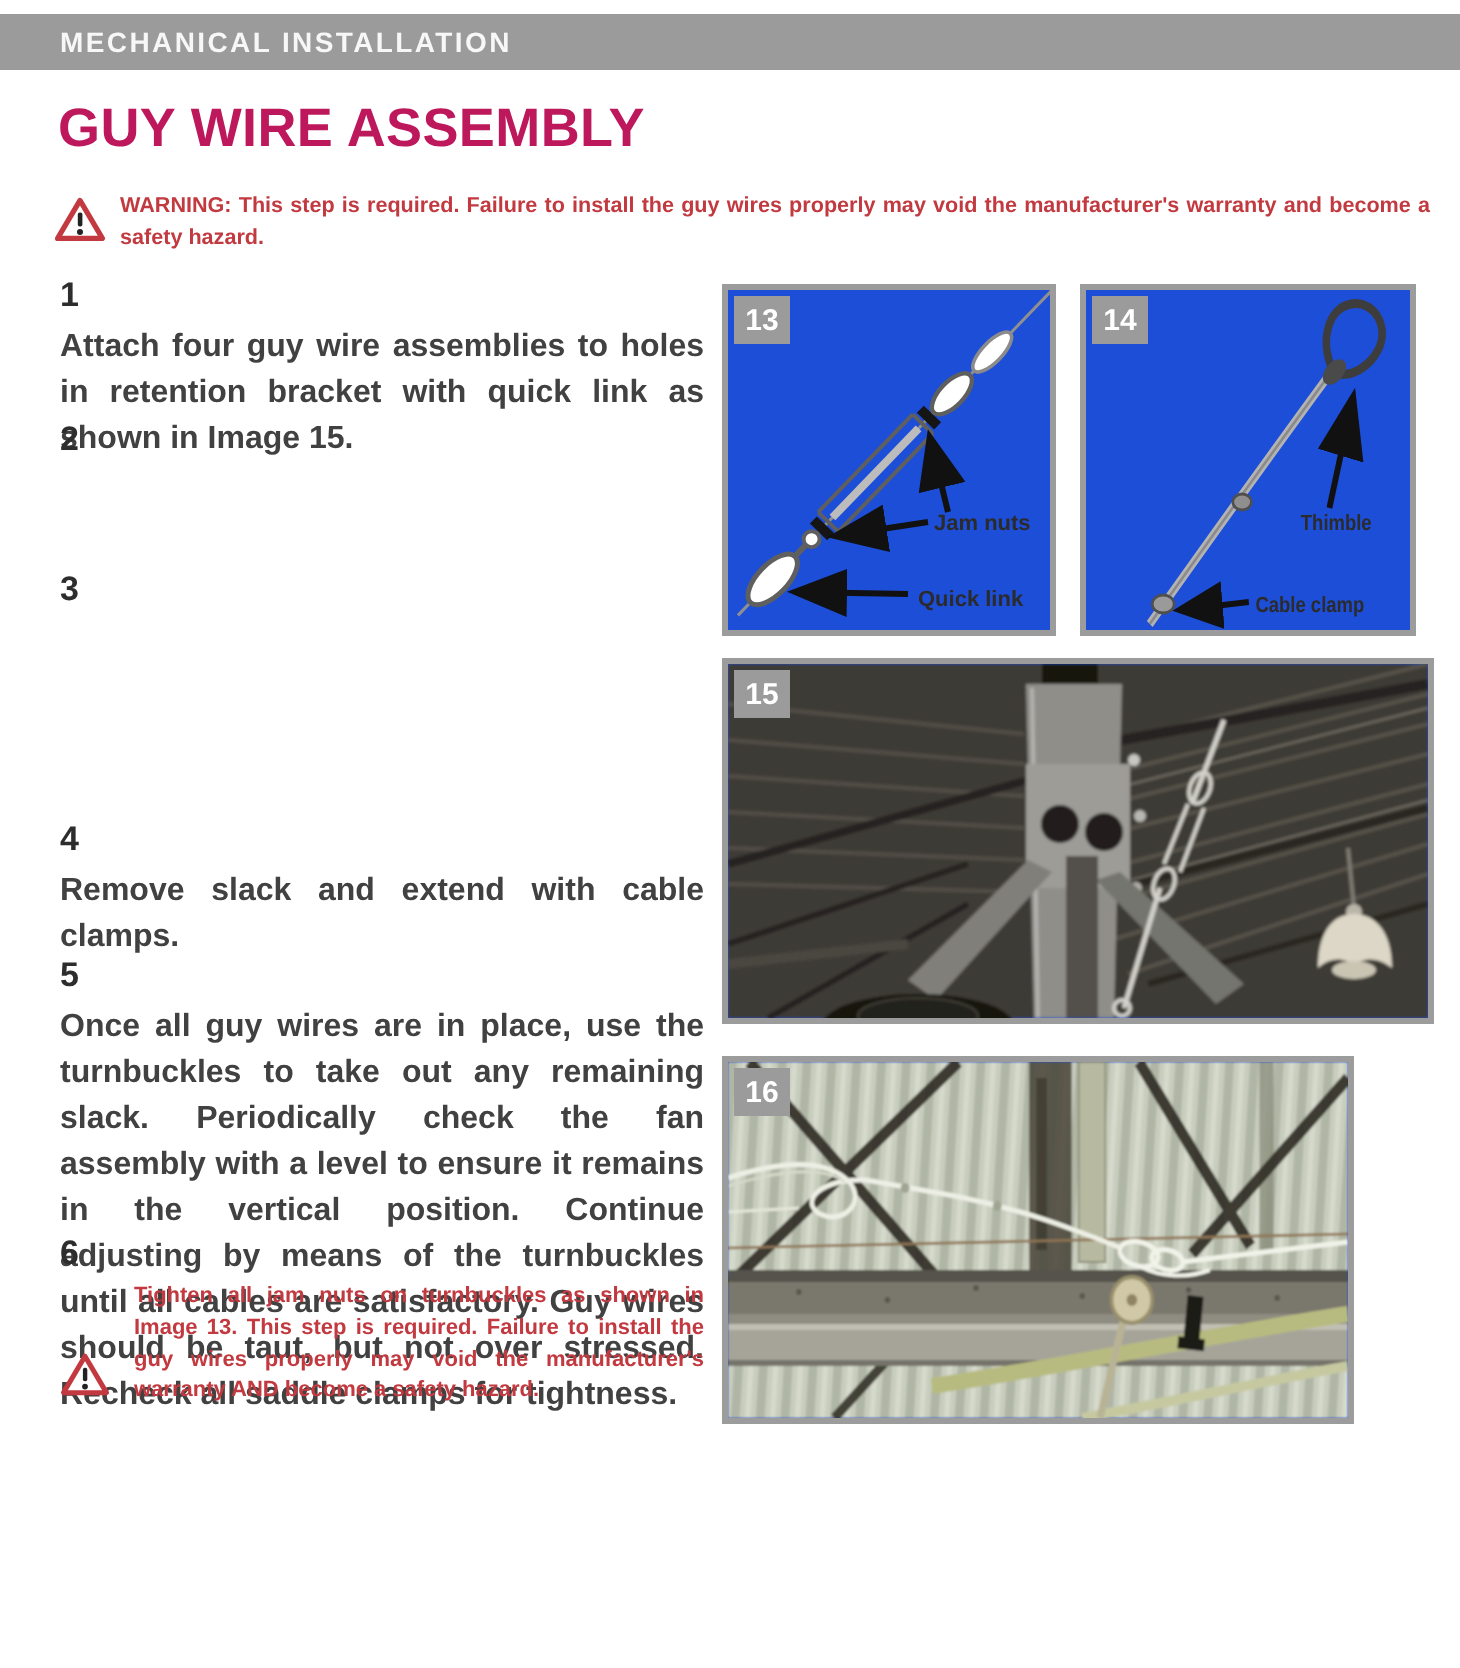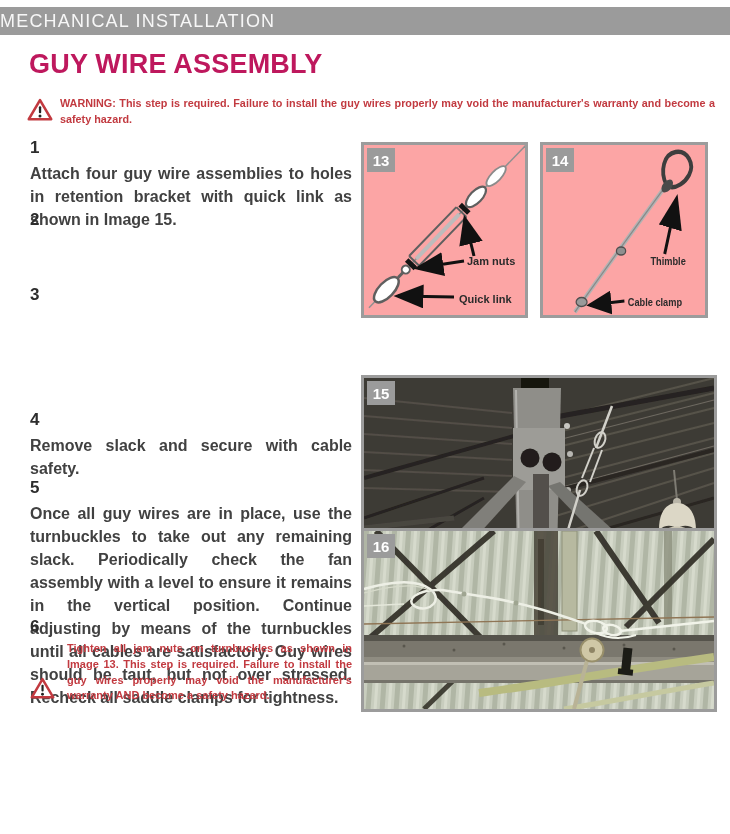--- a/index.html
+++ b/index.html
@@ -6,56 +6,56 @@
   body {
     position:relative; width:730px; height:834px; overflow:hidden;
     font-family:"Liberation Sans", sans-serif;
   }
   
   .header-bar {
     position:absolute; top:7px; left:0; width:730px; height:28px;
     background:#9b9b9b; display:flex; align-items:center;
   }
   .header-bar .bar-text {
-    color:#f7f7f7; font-size:18px; font-weight:400; letter-spacing:1.2px;
-    white-space:nowrap;
+    color:#f7f7f7; font-size:14px; font-weight:700; letter-spacing:1.2px;
+    padding-left:30px; white-space:nowrap;
   }
   .page-title {
     position:absolute; top:49px; left:29px; margin:0;
     font-size:27px; font-weight:800; color:#be185d; letter-spacing:0.2px;
   }
   
   .warn-banner {
     position:absolute; left:27px; top:96px; width:688px;
-    display:flex; align-items:center; gap:7px;
+    display:flex; align-items:flex-end; gap:7px;
   }
   .warn-banner .w-icon { flex:0 0 26px; margin-top:1px; }
   .warn-banner .w-text {
     color:#c23a40; font-weight:bold; font-size:10.8px; line-height:1.45;
     text-align:justify;
   }
   
   .step { position:absolute; left:30px; width:322px; }
   .step-num { font-size:17px; font-weight:bold; color:#2d2d2d; line-height:1; margin-bottom:6px; }
   .step-text { font-size:16px; color:#414141; line-height:1.44; text-align:justify;font-weight:bold; }
   #step1 { top:139px; } #step2 { top:211px; } #step3 { top:286px; }
   #step4 { top:411px; } #step5 { top:479px; } #step6 { top:618px; }
   .step6-body { display:flex; align-items:flex-end; gap:12px; margin-top:3px; }
   .step6-body .w-icon { flex:0 0 25px; margin-top:1px; }
   .step6-body .w-text {
     color:#c23a40; font-weight:bold; font-size:11px; line-height:1.44; text-align:justify;
   }
   
   .figure {
-    position:absolute; background:#fca5a5; border:3px solid #9c9c9c; box-sizing:border-box;
+    position:absolute; background:#1d4ed8; border:3px solid #9c9c9c; box-sizing:border-box;
   }
   #fig13 { left:361px; top:142px; width:167px; height:176px; }
   #fig14 { left:540px; top:142px; width:168px; height:176px;padding-left:26px; }
-  #fig15 { left:361px; top:329px; width:356px; height:183px;margin-top:46px; }
-  #fig16 { left:361px; top:528px; width:356px; height:184px; }
+  #fig15 { left:361px; top:329px; width:356px; height:183px; }
+  #fig16 { left:361px; top:528px; width:316px; height:184px; }
   .badge {
     position:absolute; top:3px; left:3px; width:28px; height:24px; z-index:3;
     background:#9b9b9b; color:#ffffff; font-weight:bold; font-size:15px;
     display:flex; align-items:center; justify-content:center;
   }
   .figure svg { display:block; width:100%; height:100%; }
   .fig-label {
     font-family:"Liberation Sans", sans-serif; font-weight:bold;
     font-size:11px; fill:#2b2b2b;
   }
@@ -88,21 +88,21 @@
 <div class="step" id="step2">
   <div class="step-num">2</div>
 </div>
 
 <div class="step" id="step3">
   <div class="step-num">3</div>
 </div>
 
 <div class="step" id="step4">
   <div class="step-num">4</div>
-  <div class="step-text">Remove slack and secure with cable safety.</div>
+  <div class="step-text">Remove slack and extend with cable clamps.</div>
 </div>
 
 <div class="step" id="step5">
   <div class="step-num">5</div>
   <div class="step-text">Once all guy wires are in place, use the turnbuckles to take out any remaining slack.  Periodically check the fan assembly with a level to ensure it remains in the vertical position.  Continue adjusting by means of the turnbuckles until all cables are satisfactory.  Guy wires should be taut, but not over stressed.  Recheck all saddle clamps for tightness.</div>
 </div>
 
 <div class="step" id="step6">
   <div class="step-num">6</div>
   <div class="step6-body">

